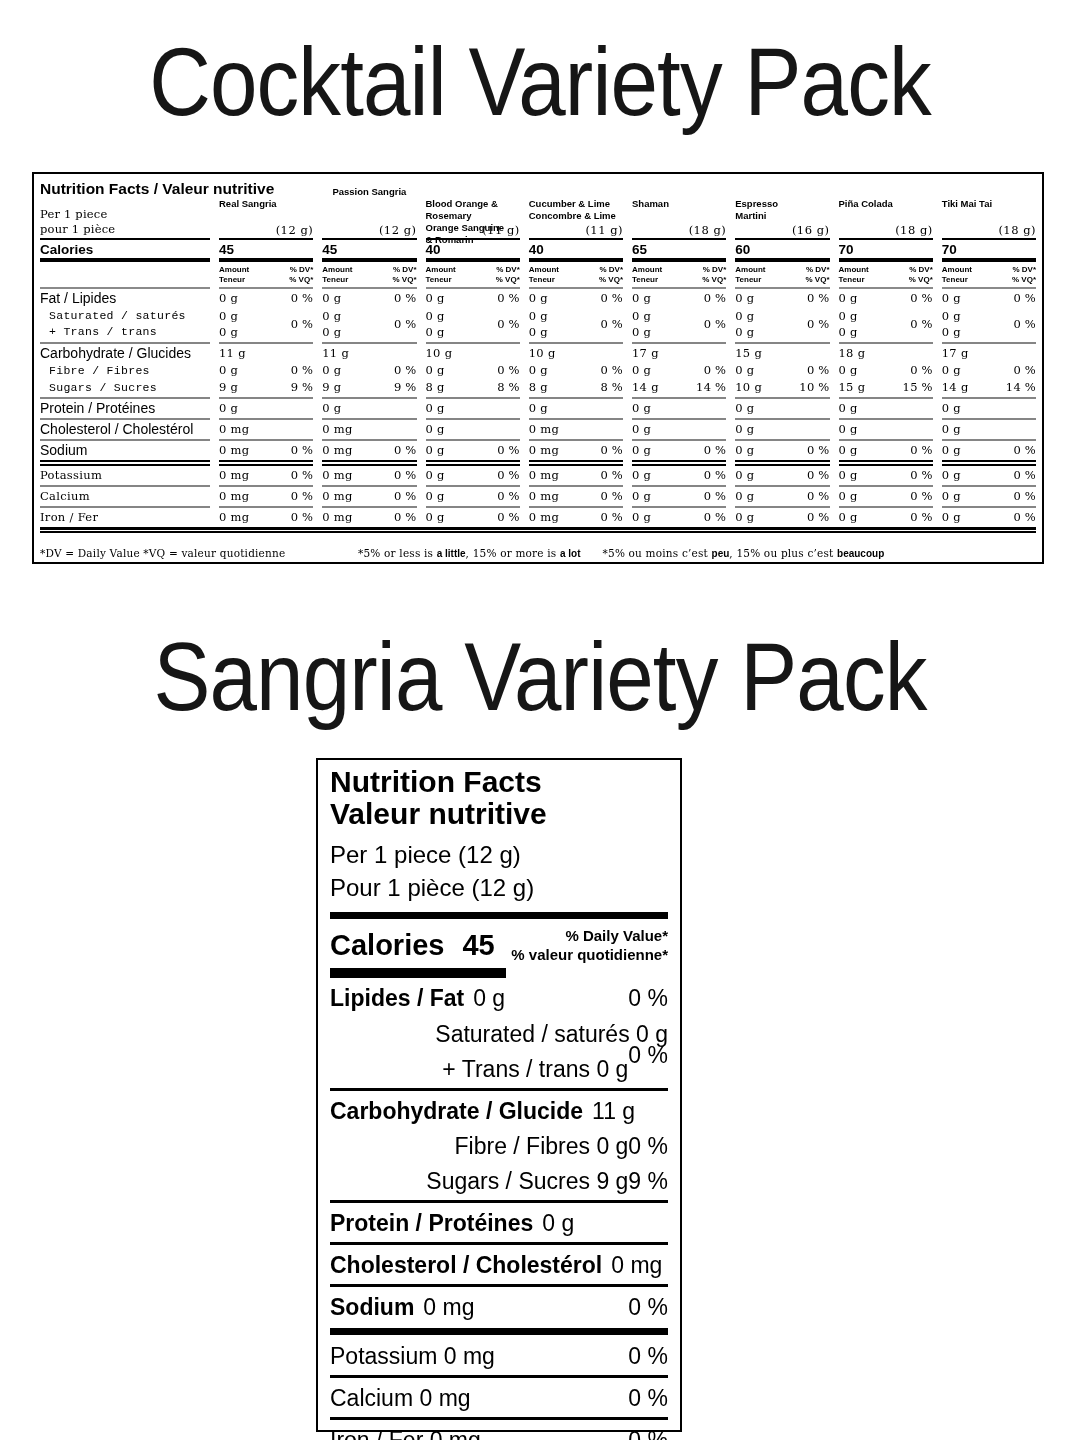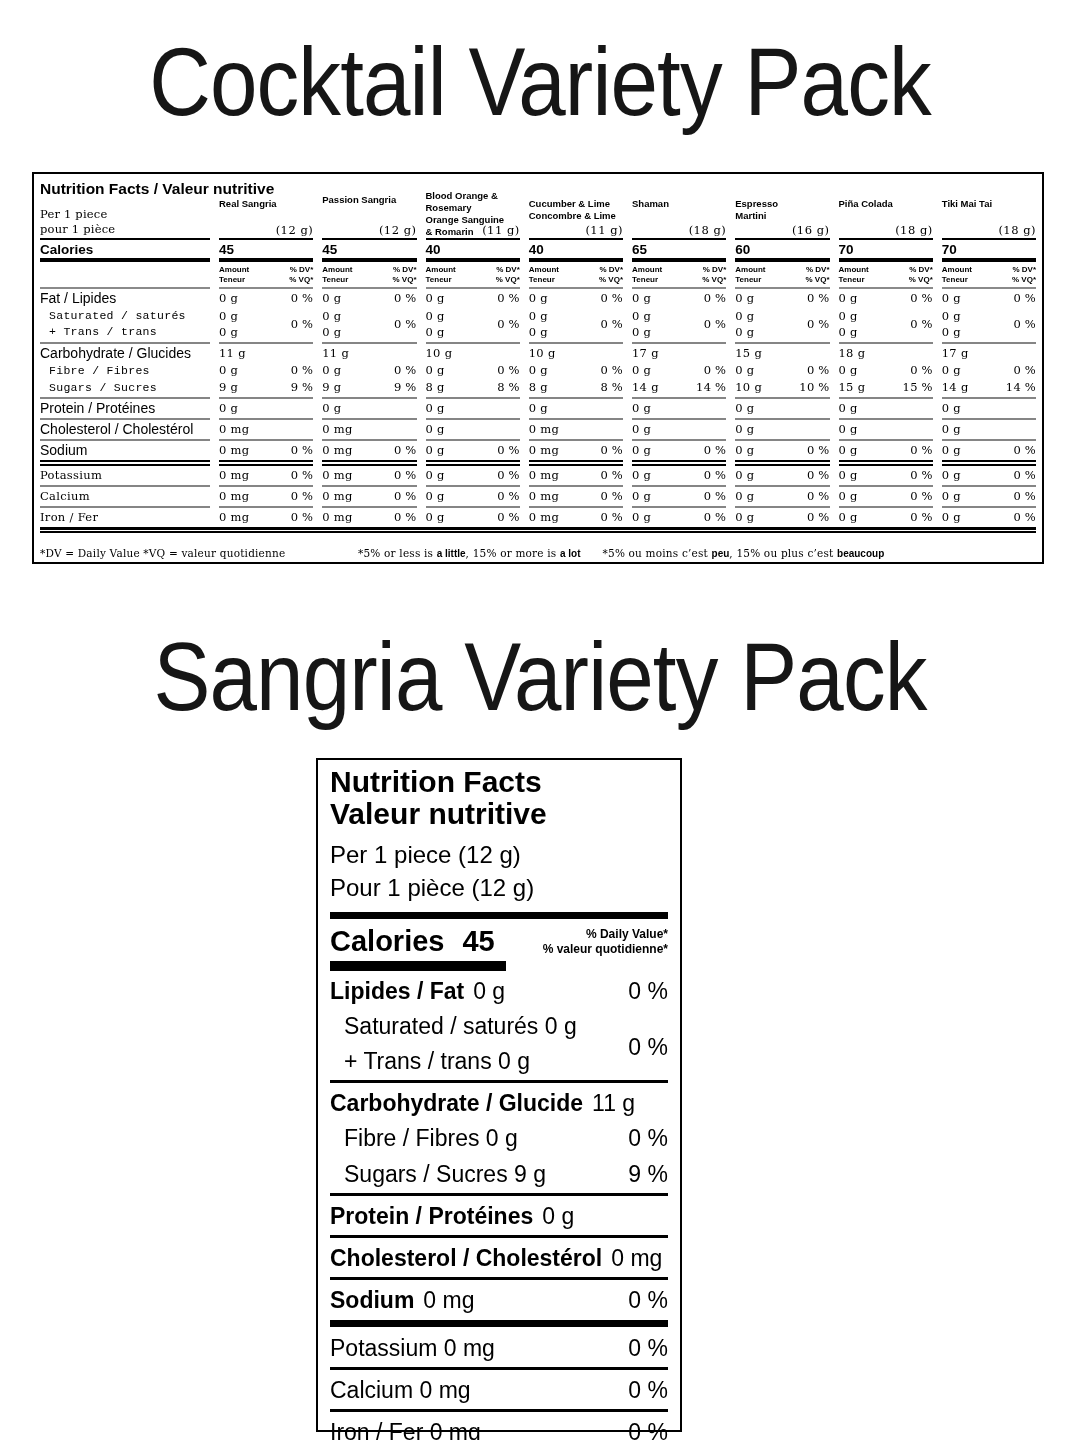--- a/index.html
+++ b/index.html
@@ -53,25 +53,25 @@
 
   
   .single-label{position:absolute;left:316px;top:758px;width:366px;height:674px;border:2px solid #000;
     box-sizing:border-box;padding:6px 12px 0 12px;background:#fff;}
   .s-title{font-weight:bold;font-size:30px;line-height:1.08;}
   .s-serving{font-size:24px;line-height:1.4;margin-top:7px;}
   .s-bar{height:7px;background:#000;margin-top:7px;}
   .s-calrow{display:flex;justify-content:space-between;align-items:center;margin-top:8px;}
   .s-cal{font-weight:bold;font-size:29px;line-height:1;}
   .s-cal .v{margin-left:18px;}
-  .s-dvh{font-weight:bold;font-size:12px;line-height:1.25;text-align:right;}
+  .s-dvh{font-weight:bold;font-size:15px;line-height:1.25;text-align:right;}
   .s-calbar{width:176px;height:10px;background:#000;margin-top:4px;}
   #sl-rows{margin-top:2px;}
   .s-row{display:flex;justify-content:space-between;font-size:23px;line-height:1.18;padding:5px 0 3px;}
-  .s-indent{padding-left:14px;}
+  .s-indent{padding-left:14px;justify-content:flex-end;}
   .s-bold{font-weight:bold;margin-right:9px;}
   .s-dv{white-space:nowrap;}
   .s-dv.raised{position:relative;top:-14px;}
   .s-rule{height:3px;background:#000;margin:2px 0;}
   .s-thick{height:7px;background:#000;margin:3px 0;}
 </style>
 </head>
 <body>
 
 <div id="title1" class="big-title">Cocktail Variety Pack</div>
@@ -85,27 +85,27 @@
           <div>pour 1 pièce</div>
         </div>
       </div>
       <div class="wt-cell wt-head">
         <div class="wt-pname" style="top: 20px;">
           <div>Real Sangria</div>
         </div>
         <span class="wt-weight">(12 g)</span>
       </div>
       <div class="wt-cell wt-head">
-        <div class="wt-pname" style="top: 16px;">
+        <div class="wt-pname" style="top: 8px; text-align: center;">
           <div>Passion Sangria</div>
         </div>
         <span class="wt-weight">(12 g)</span>
       </div>
       <div class="wt-cell wt-head">
-        <div class="wt-pname" style="top: 12px;">
+        <div class="wt-pname" style="top: 20px;">
           <div>Blood Orange &amp;</div>
           <div>Rosemary</div>
           <div>Orange Sanguine</div>
           <div>&amp; Romarin</div>
         </div>
         <span class="wt-weight">(11 g)</span>
       </div>
       <div class="wt-cell wt-head">
         <div class="wt-pname" style="top: 20px;">
           <div>Cucumber &amp; Lime</div>

